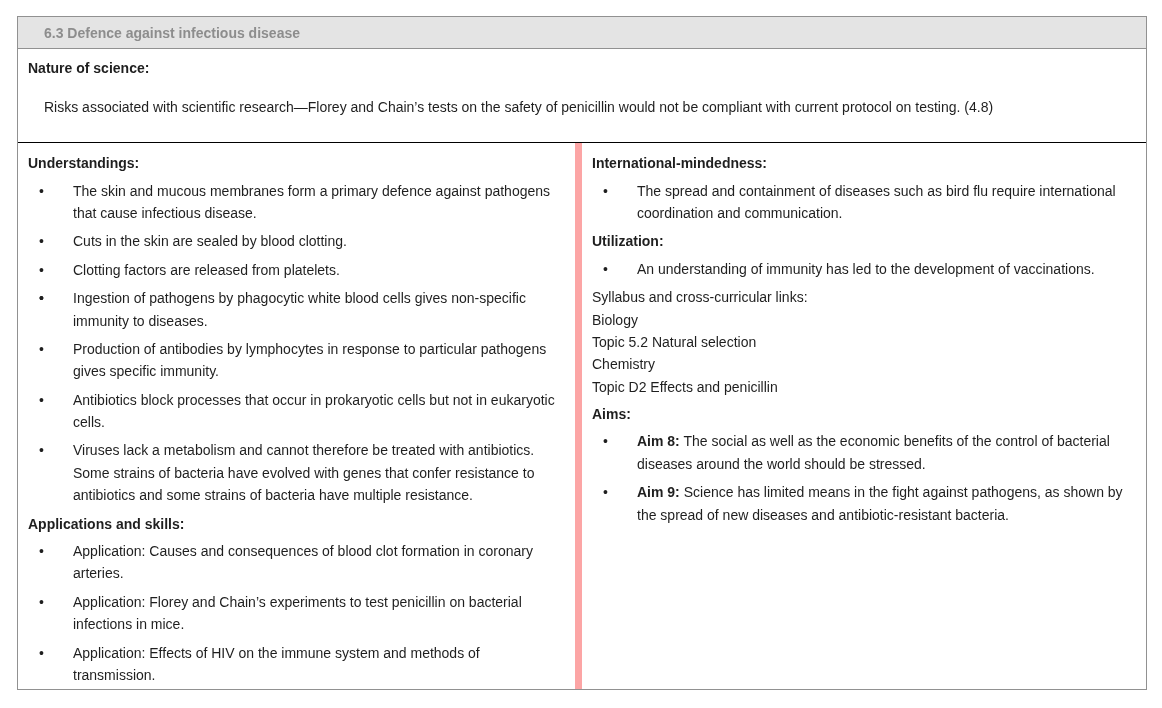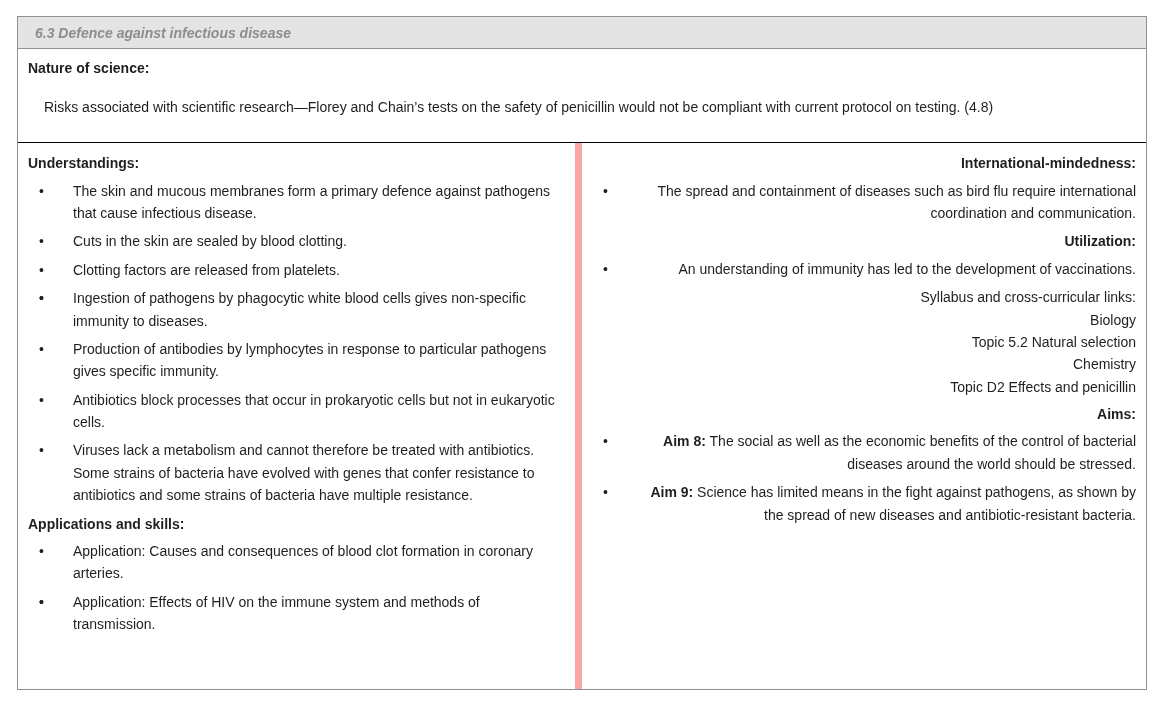--- a/index.html
+++ b/index.html
@@ -25,24 +25,23 @@
     flex-direction: column;
     font-size: 14px;
     line-height: 1.6;
     overflow: hidden;
     background: #ffffff;
   }
   .title-bar {
     background: #e4e4e4;
     color: #8d8d8d;
     font-weight: bold;
-    padding: 5px 10px 4px 17px;
+    padding: 5px 10px 4px 26px;
     border-bottom: 1px solid #919191;
     flex: 0 0 auto;
-    font-style: italic;
   }
   .nos-row {
     padding: 4px 10px 8px 10px;
     border-bottom: 1px solid #000000;
     flex: 0 0 auto;
   }
   .nos-heading {
     font-weight: bold;
     margin: 4px 0 8px 0;
   }
@@ -57,21 +56,20 @@
   .col {
     box-sizing: border-box;
     padding: 4px 10px 8px 10px;
   }
   .col-left {
     width: 50%;
     border-right: 7px solid #fca5a5;
   }
   .col-right {
     width: 50%;
-    text-align: right;
   }
   .section-heading {
     font-weight: bold;
     margin: 5px 0 5px 0;
   }
   ul.bullets {
     list-style: none;
     margin: 0 0 2px 0;
     padding: 0;
   }
@@ -115,21 +113,21 @@
           <li><span class="bullet-marker">•</span><span>Clotting factors are released from platelets.</span></li>
           <li><span class="bullet-marker">•</span></li>
           <li><span class="bullet-marker">•</span><span>Ingestion of pathogens by phagocytic white blood cells gives non-specific immunity to diseases.</span></li>
           <li><span class="bullet-marker">•</span><span>Production of antibodies by lymphocytes in response to particular pathogens gives specific immunity.</span></li>
           <li><span class="bullet-marker">•</span><span>Antibiotics block processes that occur in prokaryotic cells but not in eukaryotic cells.</span></li>
           <li><span class="bullet-marker">•</span><span>Viruses lack a metabolism and cannot therefore be treated with antibiotics. Some strains of bacteria have evolved with genes that confer resistance to antibiotics and some strains of bacteria have multiple resistance.</span></li>
         </ul>
         <div class="section-heading">Applications and skills:</div>
         <ul class="bullets">
           <li><span class="bullet-marker">•</span><span>Application: Causes and consequences of blood clot formation in coronary arteries.</span></li>
-          <li><span class="bullet-marker">•</span></li>
+          <li><span class="bullet-marker">•</span><span>Application: Florey and Chain’s experiments to test penicillin on bacterial infections in mice.</span></li>
           <li><span class="bullet-marker">•</span><span>Application: Effects of HIV on the immune system and methods of transmission.</span></li>
         </ul>
       </div>
 
       <div class="col col-right">
         <div class="section-heading">International-mindedness:</div>
         <ul class="bullets">
           <li><span class="bullet-marker">•</span><span>The spread and containment of diseases such as bird flu require international coordination and communication.</span></li>
         </ul>
         <div class="section-heading">Utilization:</div>

